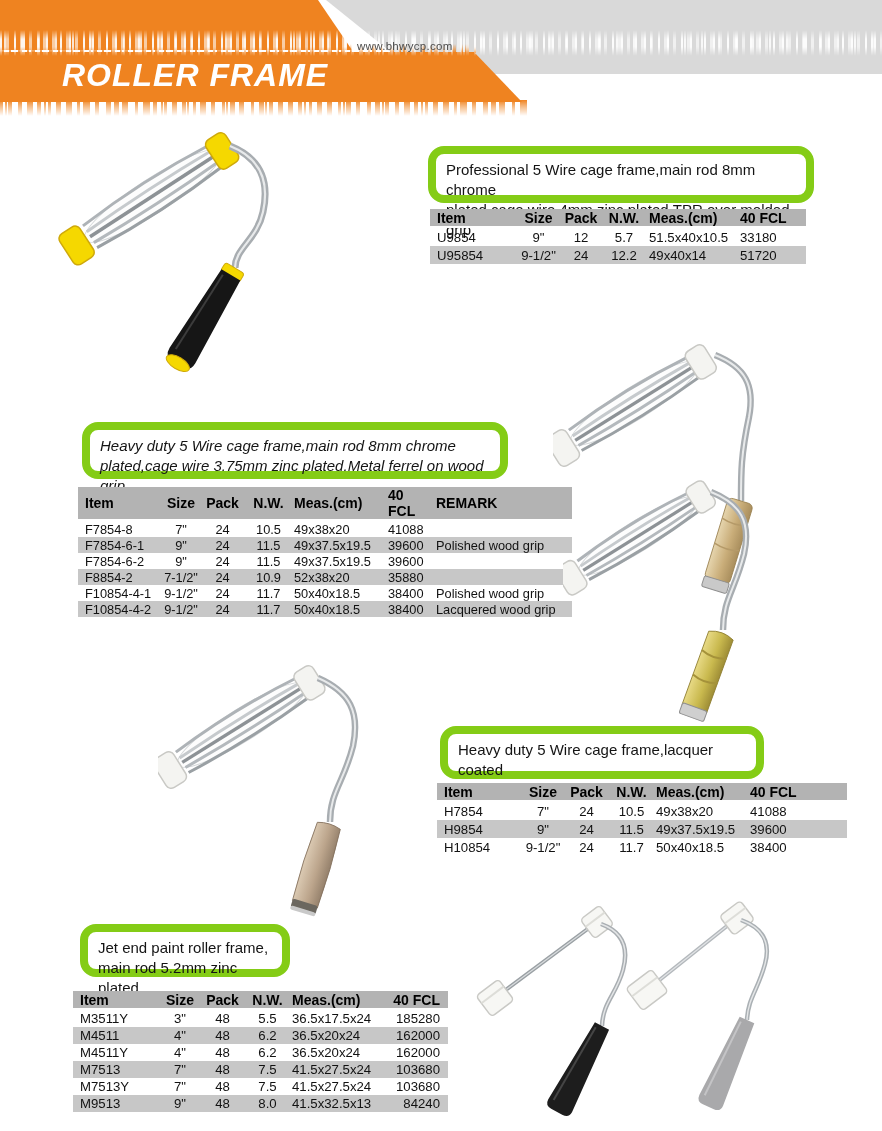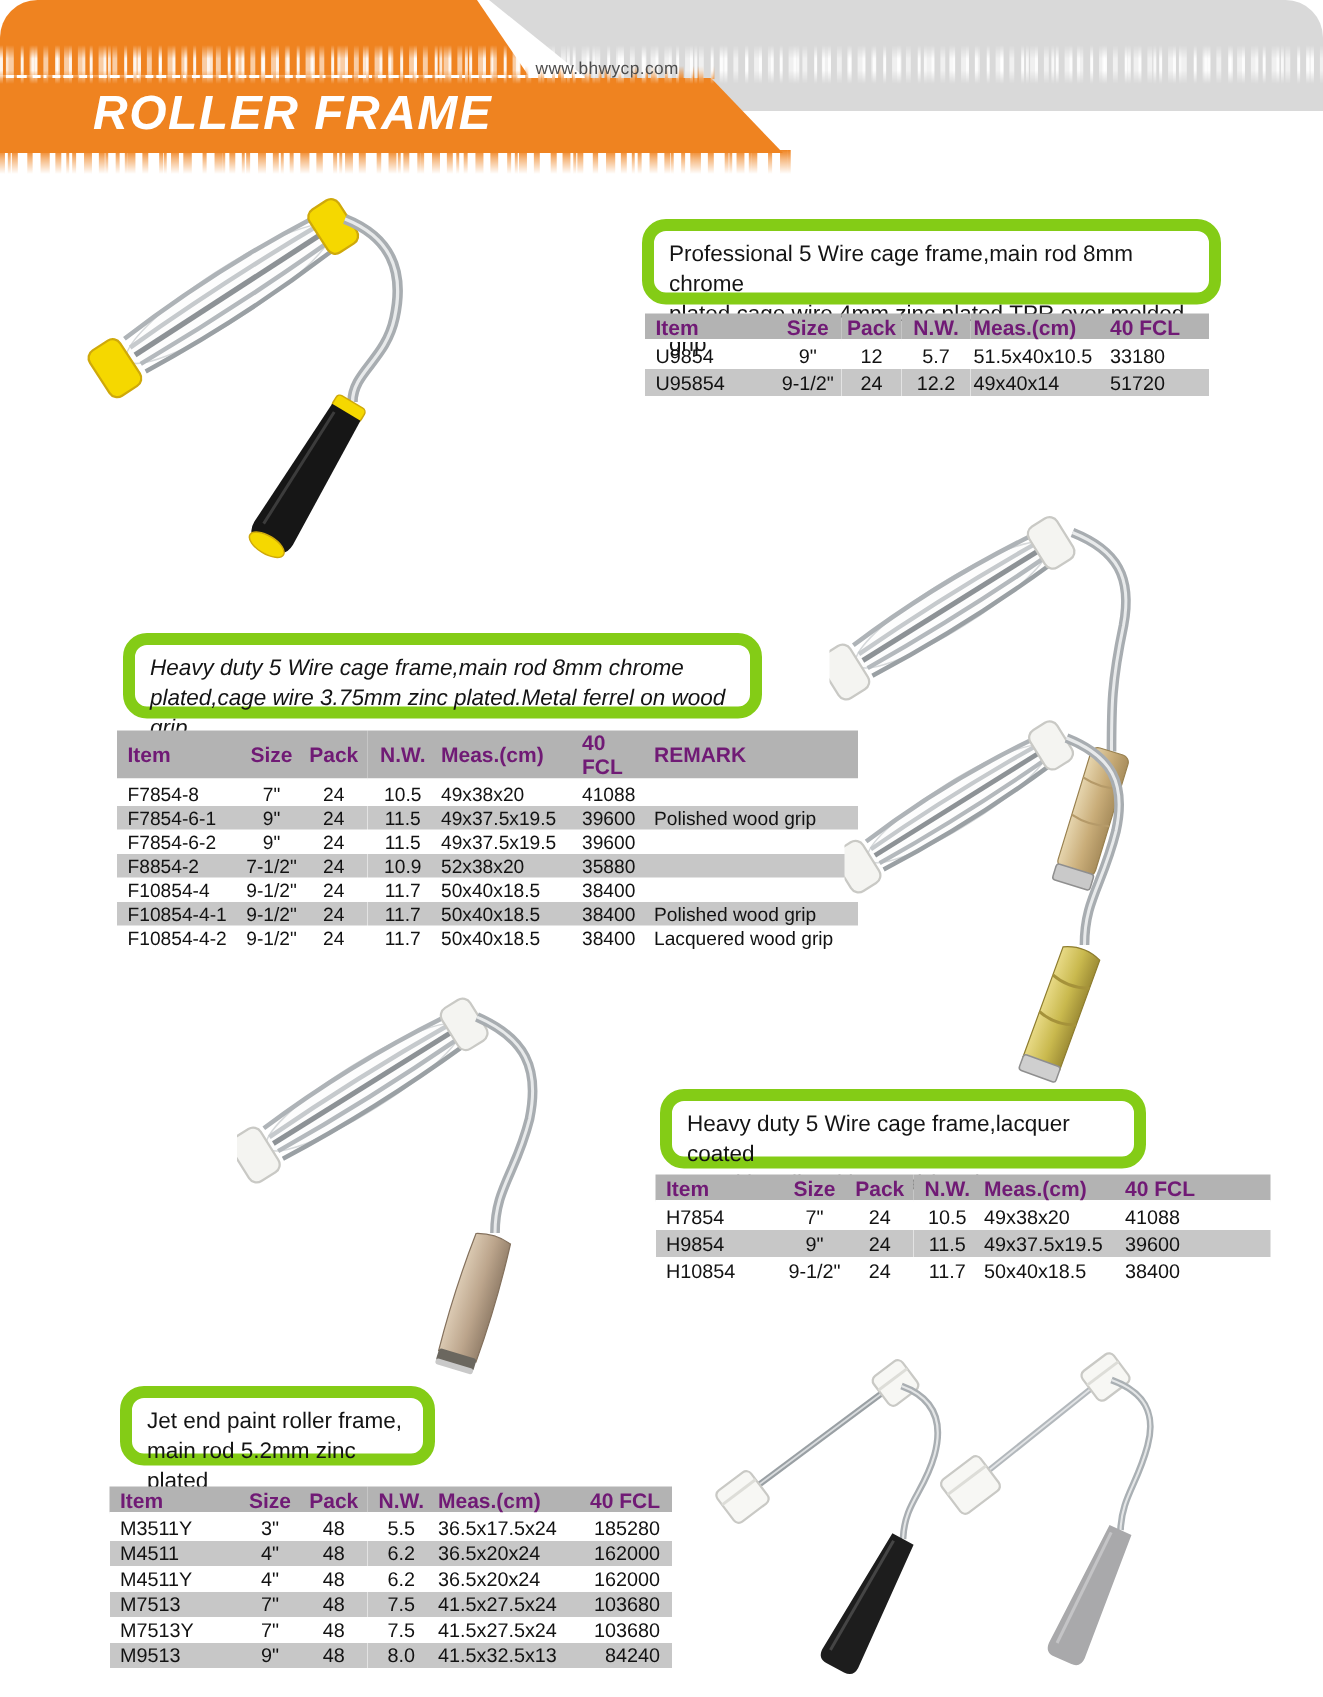--- a/index.html
+++ b/index.html
@@ -1,17 +1,17 @@
 <!DOCTYPE html>
 <html><head>
 <meta charset="utf-8">
 <style>
   html,body{margin:0;padding:0;background:#fff;}
   .page{position:relative;width:882px;height:1131px;background:#fff;overflow:hidden;
-        font-family:"Liberation Sans",sans-serif;border-radius:25px;}
+        font-family:"Liberation Sans",sans-serif;}
 
   
   .grayband{position:absolute;left:0;top:0;width:882px;height:74px;background:#d9d9d9;
             clip-path:polygon(326px 0,882px 0,882px 74px,418px 74px);}
   .wedge{position:absolute;left:0;top:0;width:354px;height:50px;background:#ef8320;
          clip-path:polygon(0 0,318px 0,352px 50px,0 50px);}
   .banner{position:absolute;left:0;top:52px;width:522px;height:50px;background:#ef8320;
           clip-path:polygon(0 0,474px 0,522px 50px,0 50px);}
   .page-title{position:absolute;left:62px;top:57px;color:#fff;font-size:32px;font-weight:800;
           font-style:italic;letter-spacing:1px;white-space:nowrap;}
@@ -39,21 +39,21 @@
   .callout{position:absolute;border:8px solid #84cc16;border-radius:16px;background:#fff;
            box-sizing:border-box;padding:6px 10px 5px 10px;}
   .callout-text{font-size:15px;line-height:20px;color:#141414;white-space:pre-line;}
   .co1{left:428px;top:146px;width:386px;height:57px;}
   .co2{left:82px;top:422px;width:426px;height:57px;font-style:italic;}
   .co3{left:440px;top:726px;width:324px;height:53px;}
   .co4{left:80px;top:924px;width:210px;height:53px;}
 
   
   .ptable{position:absolute;border-collapse:collapse;table-layout:fixed;}
-  .ptable th{background:#b3b3b3;color:#701a75;font-weight:700;font-size:14px;text-align:center;
+  .ptable th{background:#b3b3b3;color:#000000;font-weight:700;font-size:14px;text-align:center;
              padding:0;border-bottom:2px solid #fff;font-family:"Liberation Sans",sans-serif;}
   .ptable td{font-size:13.2px;color:#121212;text-align:center;padding:0;white-space:nowrap;overflow:hidden;}
   .ptable th:first-child,.ptable td:first-child{text-align:left;padding-left:7px;}
   .ptable th:nth-child(5),.ptable td:nth-child(5){text-align:left;padding-left:2px;}
   .ptable th:nth-child(6),.ptable td:nth-child(6){text-align:left;padding-left:6px;}
   .ptable th:nth-child(7),.ptable td:nth-child(7){text-align:left;padding-left:4px;}
   .ptable tbody tr:nth-child(even) td{background:#c7c7c7;}
   .t1{left:430px;top:209px;} .t1 th{height:17px;} .t1 td{height:18px;}
   .t2{left:78px;top:487px;}  .t2 th{height:16px;} .t2 td{height:16px;font-size:12.8px;}
   .t3{left:437px;top:783px;} .t3 th{height:17px;} .t3 td{height:18px;}
@@ -180,29 +180,20 @@
           <td>39600</td>
           <td></td>
         </tr>
         <tr>
           <td>F8854-2</td>
           <td>7-1/2"</td>
           <td>24</td>
           <td>10.9</td>
           <td>52x38x20</td>
           <td>35880</td>
-          <td></td>
-        </tr>
-        <tr>
-          <td>F10854-4</td>
-          <td>9-1/2"</td>
-          <td>24</td>
-          <td>11.7</td>
-          <td>50x40x18.5</td>
-          <td>38400</td>
           <td></td>
         </tr>
         <tr>
           <td>F10854-4-1</td>
           <td>9-1/2"</td>
           <td>24</td>
           <td>11.7</td>
           <td>50x40x18.5</td>
           <td>38400</td>
           <td>Polished wood grip</td>

